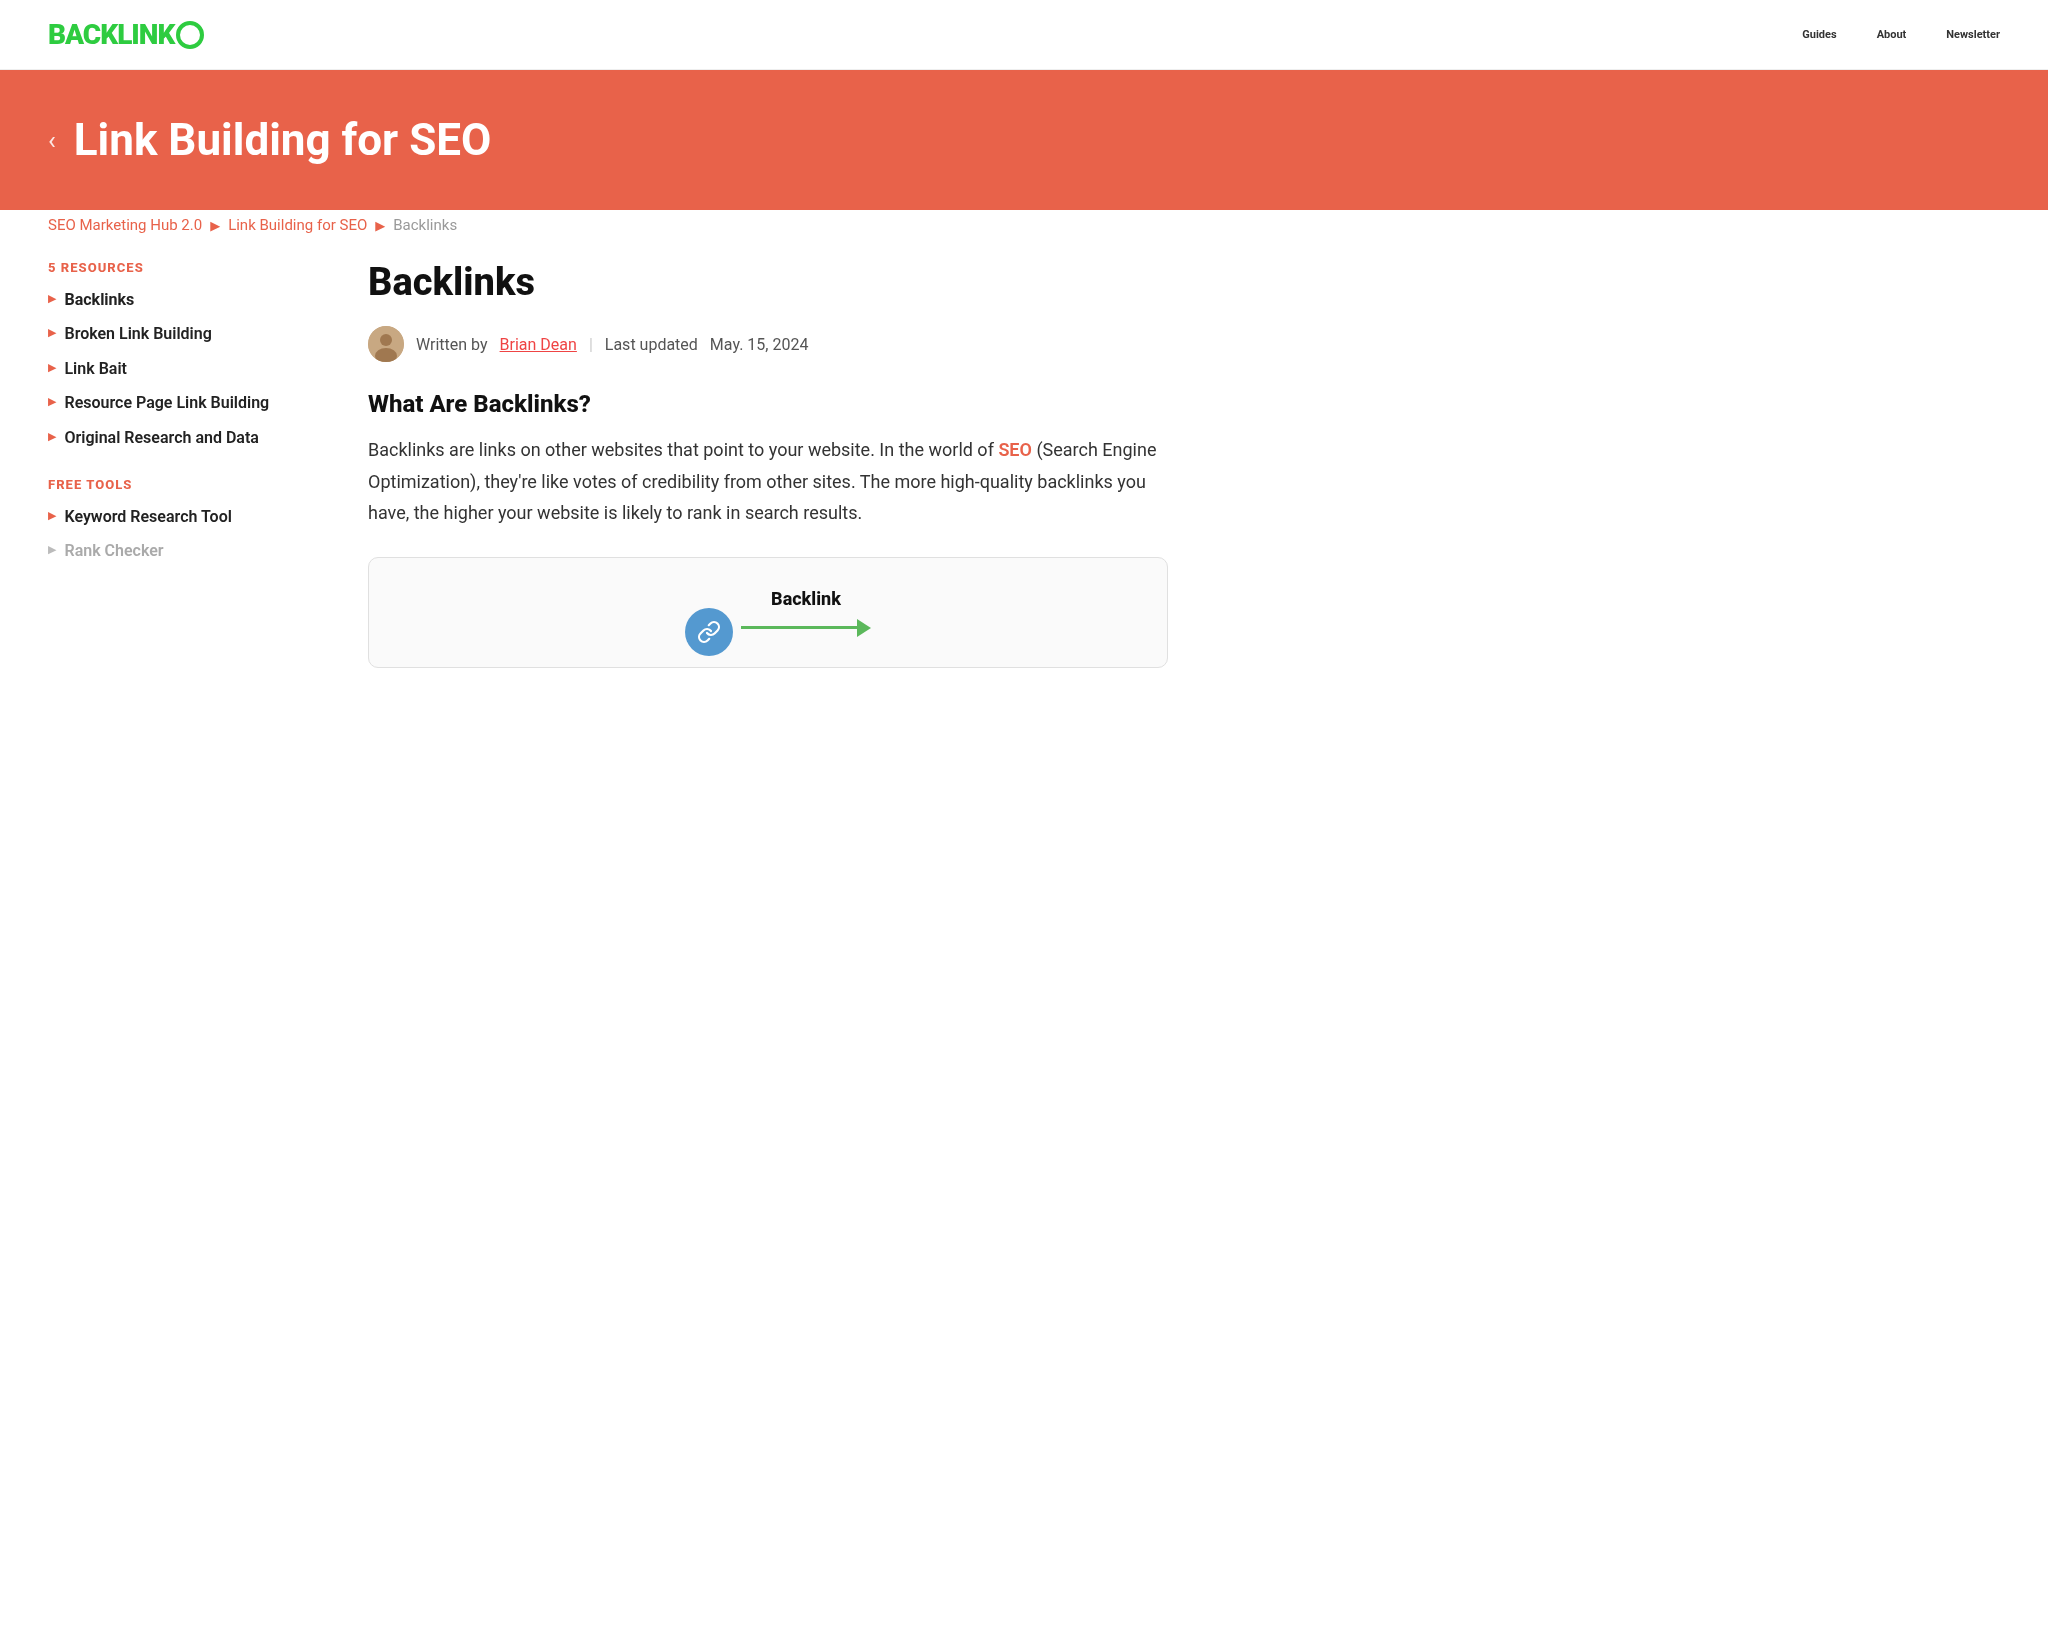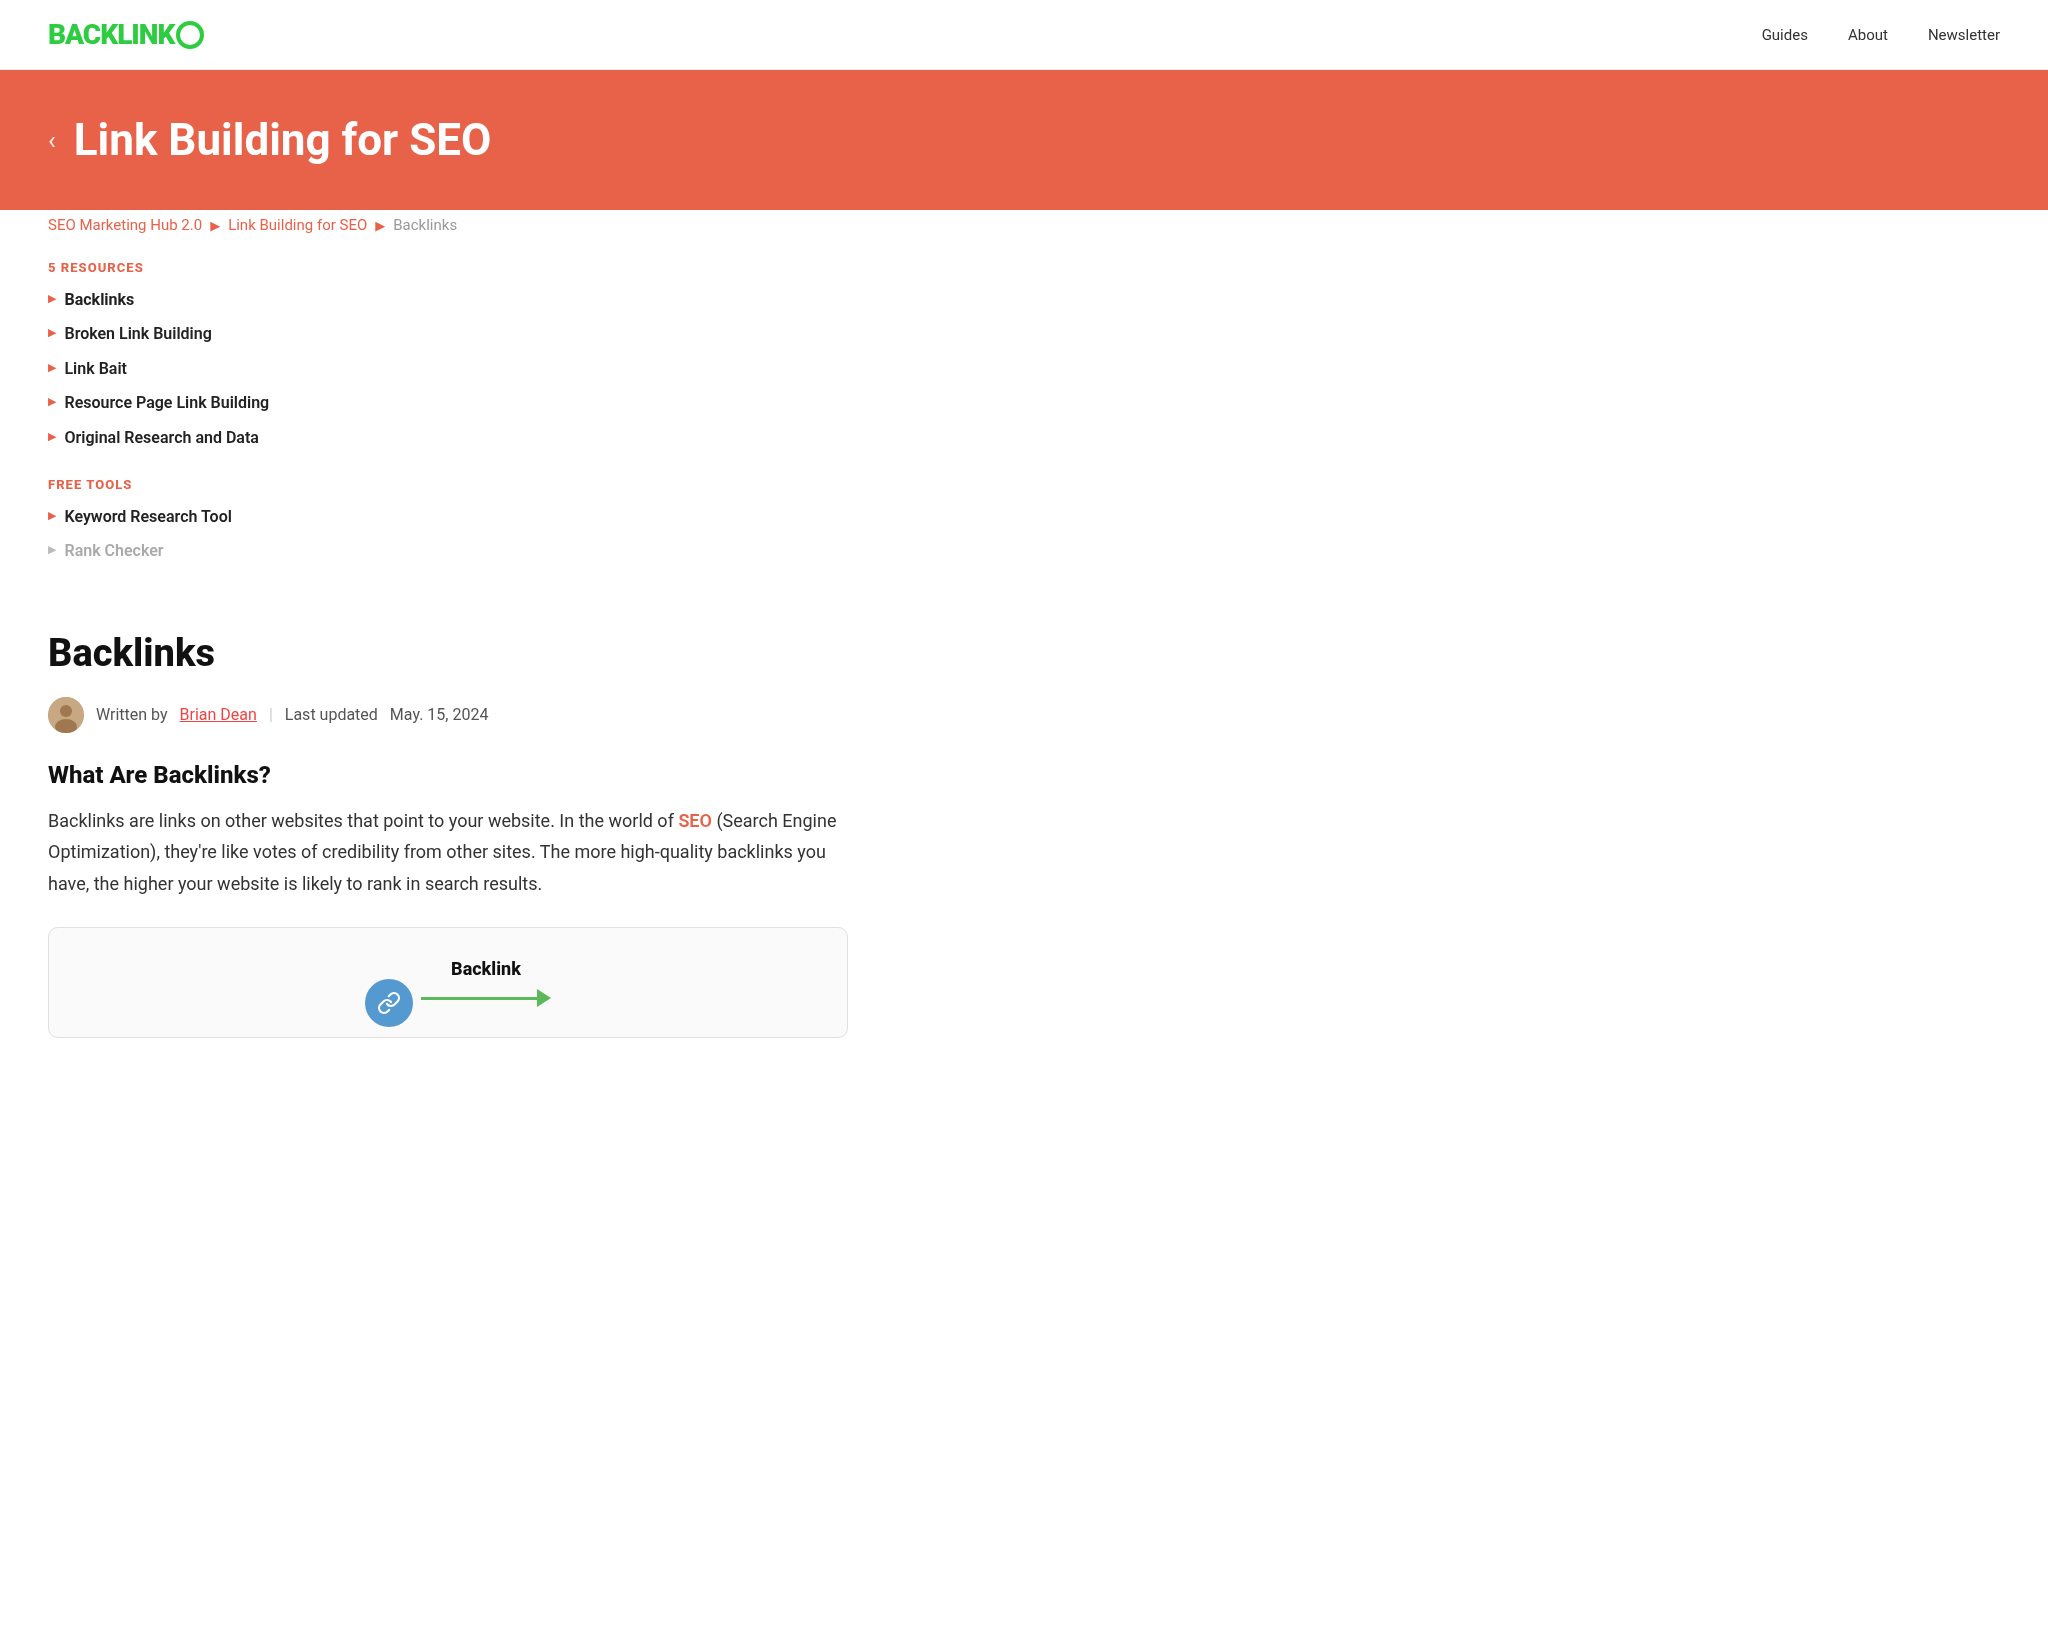--- a/index.html
+++ b/index.html
@@ -27,22 +27,22 @@
       width: 28px;
       height: 28px;
       border-radius: 50%;
       border: 4px solid #2ecc40;
       margin-left: 2px;
     }
     .nav { display: flex; gap: 40px; }
     .nav a {
       text-decoration: none;
       color: #333;
-      font-size: 15px;
-      font-weight: 400;
+      font-size: 11px;
+      font-weight: 700;
     }
 
     
     .hero {
       background: #e8624a;
       padding: 44px 48px;
       display: flex;
       align-items: center;
       gap: 18px;
     }
@@ -69,21 +69,20 @@
     .breadcrumb a { color: #e8624a; text-decoration: none; }
     .breadcrumb .sep { color: #e8624a; font-size: 13px; }
     .breadcrumb .current { color: #999; }
 
     
     .main {
       display: flex;
       padding: 20px 48px 40px 48px;
       gap: 40px;
       max-width: 1240px;
-      flex-direction: column;
     }
 
     
     .sidebar {
       width: 280px;
       flex-shrink: 0;
     }
     .sidebar-section {
       margin-bottom: 28px;
     }

